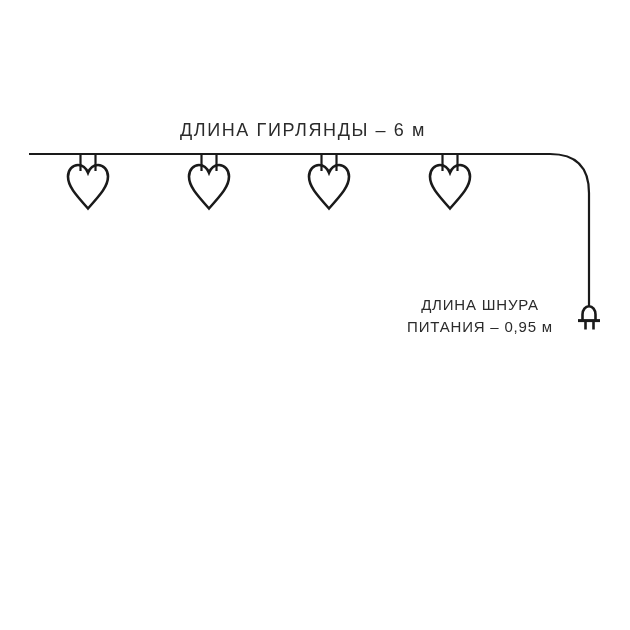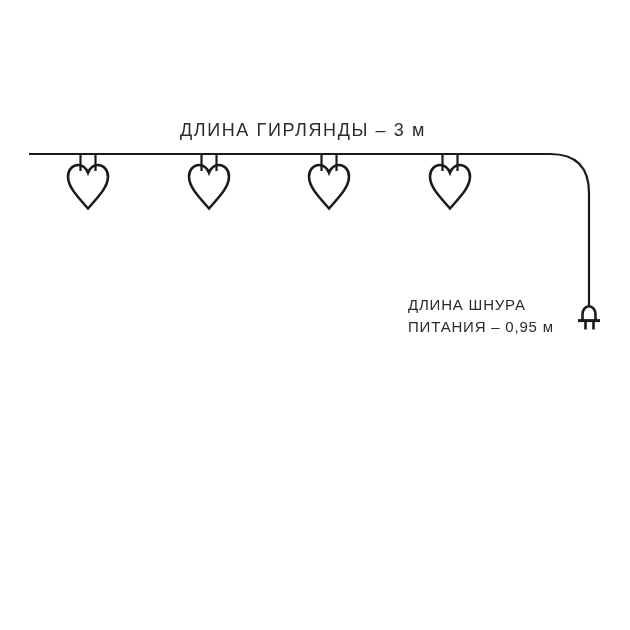--- a/index.html
+++ b/index.html
@@ -30,24 +30,24 @@
     width: 606px;
     text-align: center;
     font-size: 18px;
     line-height: 22px;
     letter-spacing: 1.6px;
     color: #2b2b2b;
     white-space: pre-line;
   }
   .power-cord-label {
     position: absolute;
-    left: 408px;
+    left: 395px;
     top: 294px;
     width: 170px;
-    text-align: left;
+    text-align: center;
     font-size: 15px;
     line-height: 21.5px;
     letter-spacing: 0.8px;
     color: #2b2b2b;
     white-space: pre-line;
   }
   .footer-description {
     position: absolute;
     left: 30px;
     top: 540px;
@@ -58,21 +58,21 @@
     letter-spacing: 0.6px;
     color: #2b2b2b;
     white-space: pre-line;
   }
 </style>
 </head>
 <body>
 
 <div class="canvas">
 
-  <div class="garland-length-label">ДЛИНА ГИРЛЯНДЫ – 3 м</div>
+  <div class="garland-length-label">ДЛИНА ГИРЛЯНДЫ – 6 м</div>
 
   <svg class="diagram-svg" viewBox="0 0 630 630" xmlns="http://www.w3.org/2000/svg">
     <defs>
       <g id="heart-unit">
 
         <line x1="-7.5" y1="154" x2="-7.5" y2="171" stroke="#1a1a1a" stroke-width="2.2"></line>
         <line x1="7.5" y1="154" x2="7.5" y2="171" stroke="#1a1a1a" stroke-width="2.2"></line>
 
         <path d="M 0 208.5
                  C -13 194, -20 186, -20 176.5

